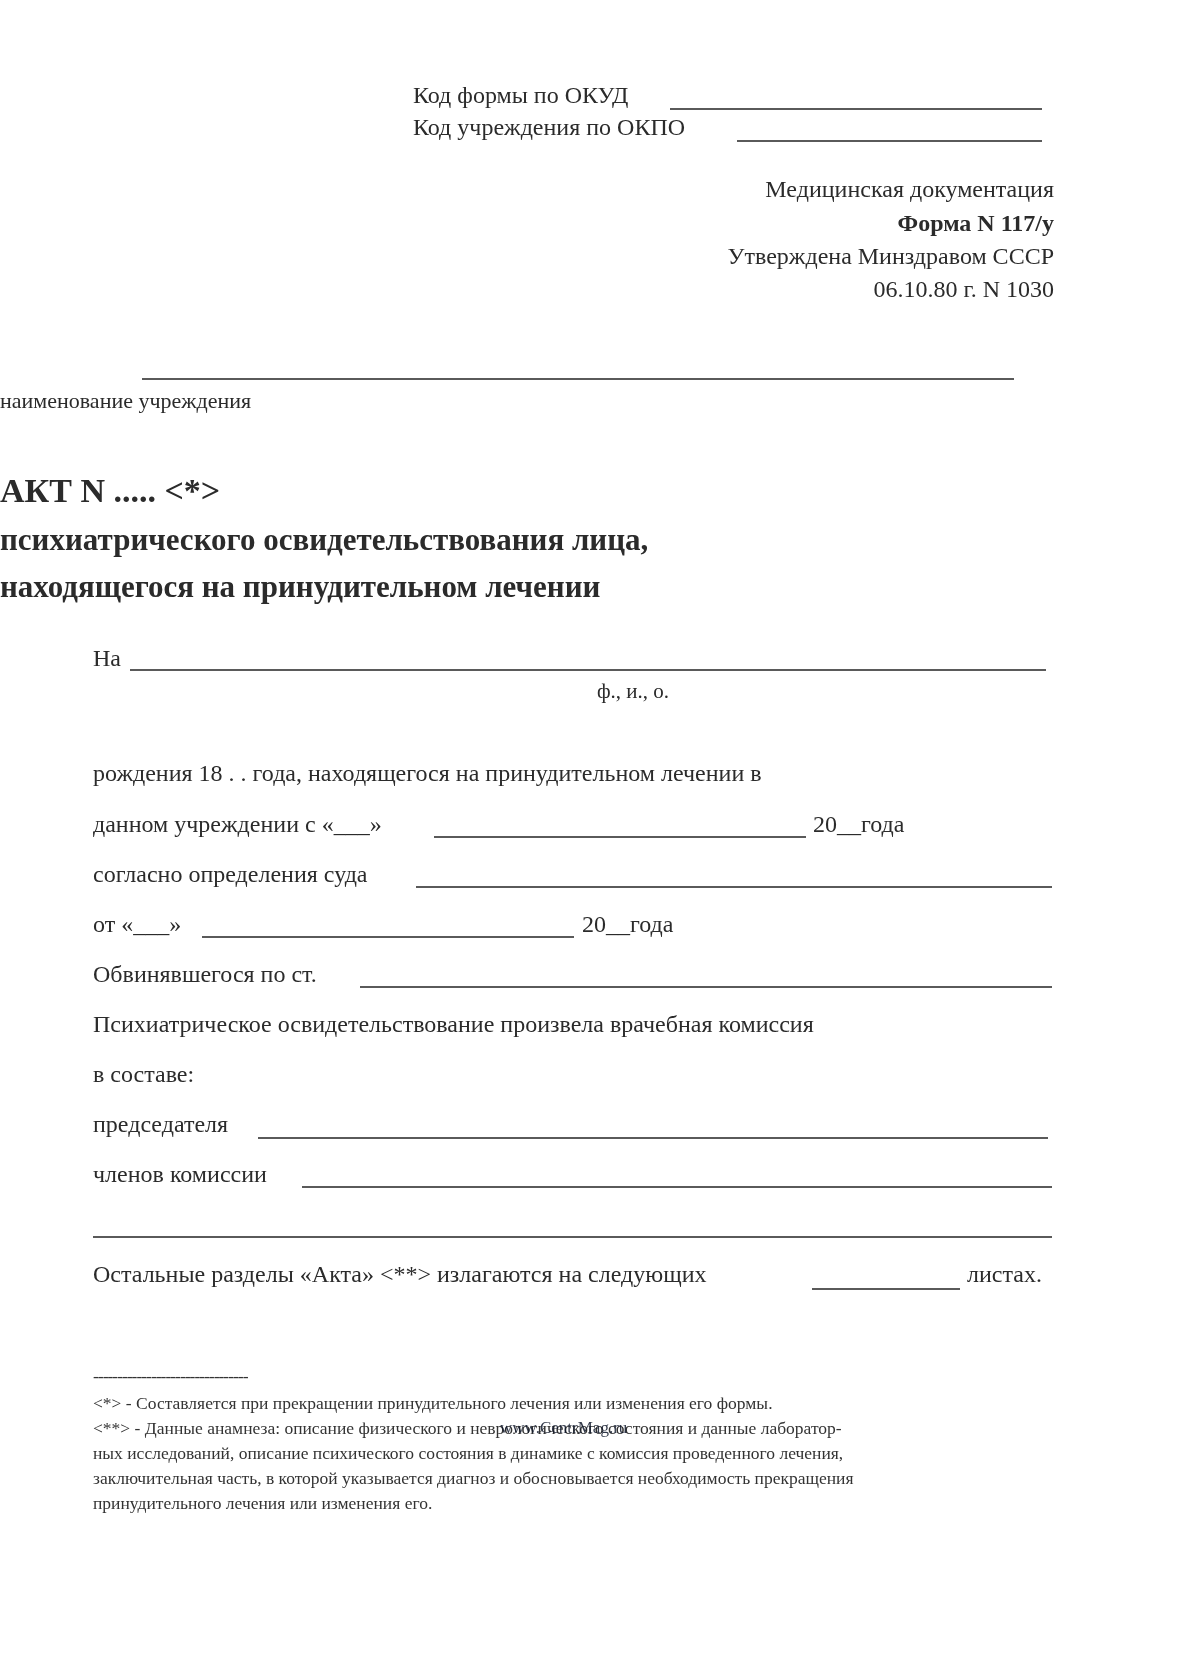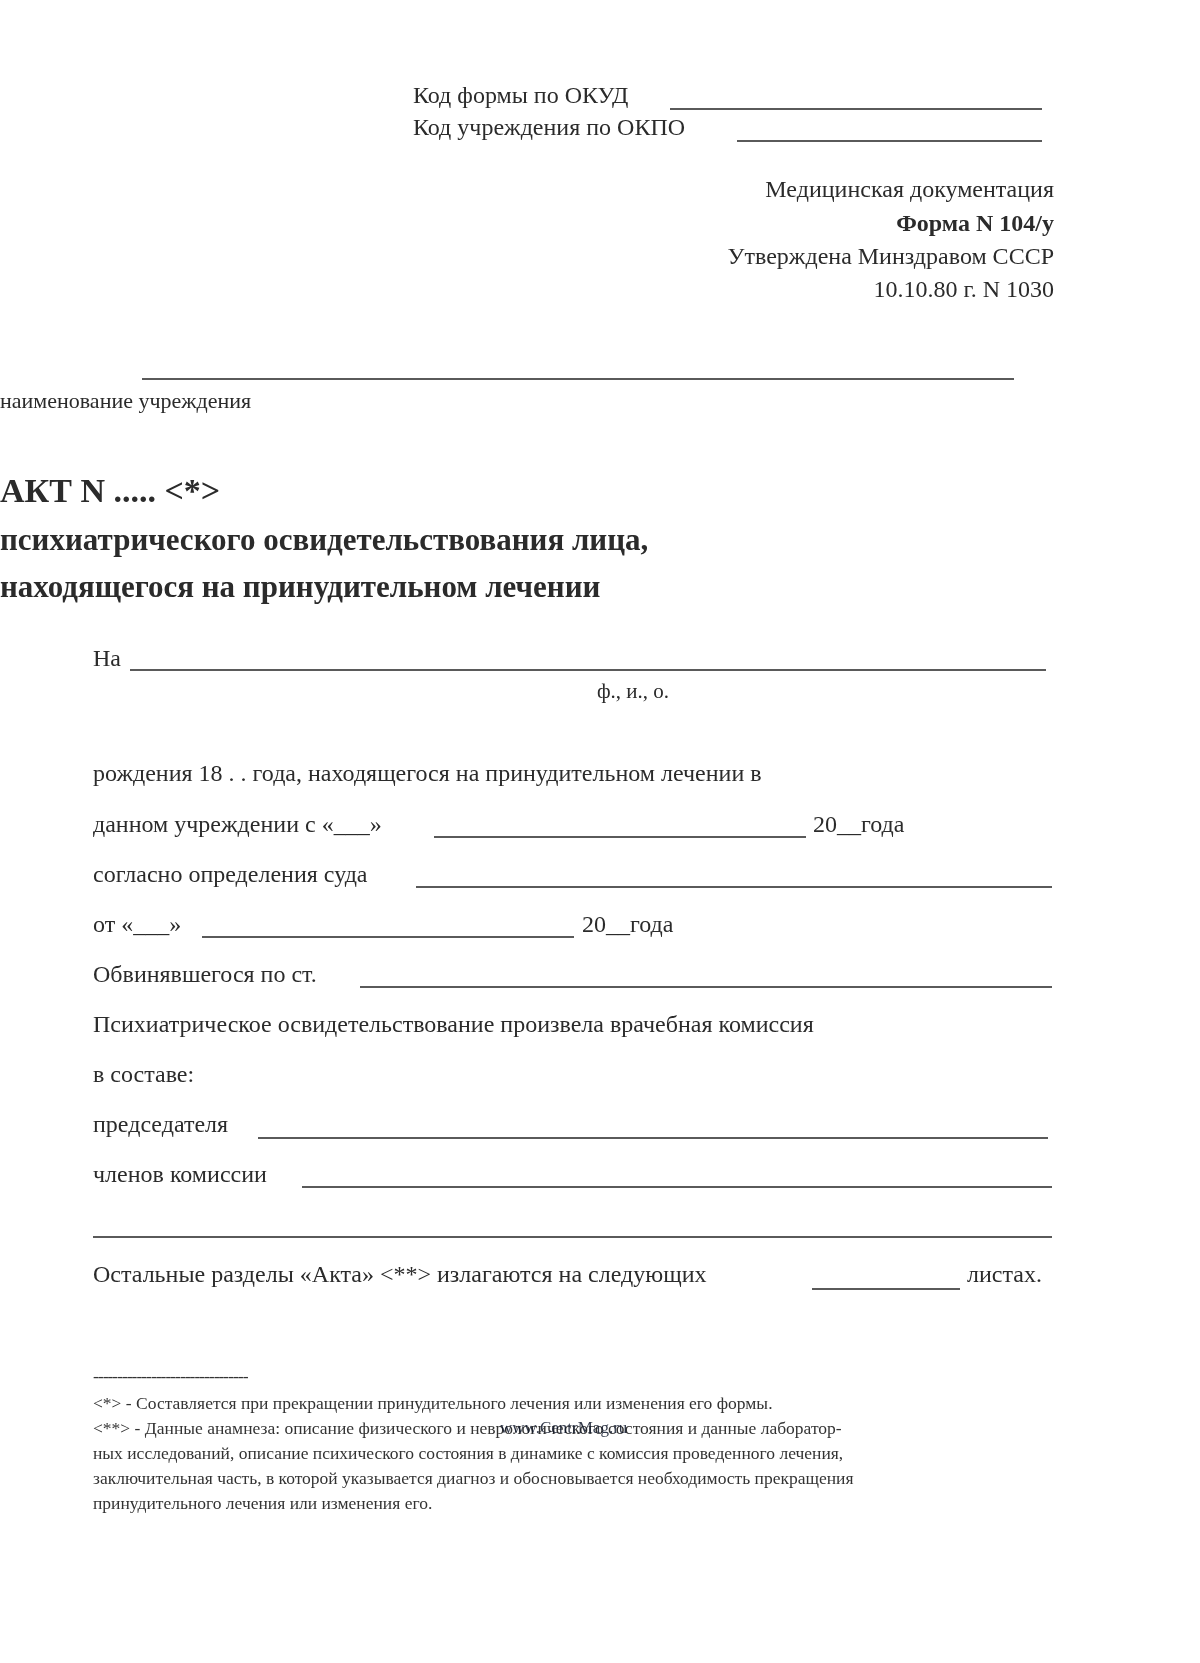--- a/index.html
+++ b/index.html
@@ -16,23 +16,23 @@
   </style>
 </head>
 <body>
 
 <div class="abs t22" style="left:413px; top:82px;">Код формы по ОКУД</div>
 <div class="line" style="left:670px; width:372px; top:108px;"></div>
 <div class="abs t22" style="left:413px; top:114px;">Код учреждения по ОКПО</div>
 <div class="line" style="left:737px; width:305px; top:140px;"></div>
 
 <div class="abs hdr" style="top:176px;">Медицинская документация</div>
-<div class="abs hdr bold" style="top:210px;">Форма N 104/у</div>
+<div class="abs hdr bold" style="top:210px;">Форма N 117/у</div>
 <div class="abs hdr" style="top:243px;">Утверждена Минздравом СССР</div>
-<div class="abs hdr" style="top:276px;">10.10.80 г. N 1030</div>
+<div class="abs hdr" style="top:276px;">06.10.80 г. N 1030</div>
 
 <div class="line" style="left:142px; width:872px; top:378px;"></div>
 <div class="abs t22" style="left:0; width:1200px; text-align:left; top:388px; font-size:22px;">наименование учреждения</div>
 
 <div class="abs title" style="top:472px; font-size:34px;">АКТ N ..... &lt;*&gt;</div>
 <div class="abs title" style="top:522px; font-size:31px;">психиатрического освидетельствования лица,</div>
 <div class="abs title" style="top:569px; font-size:31px;">находящегося на принудительном лечении</div>
 
 <div class="abs t22" style="left:93px; top:645px;">На</div>
 <div class="line" style="left:130px; width:916px; top:669px;"></div>

